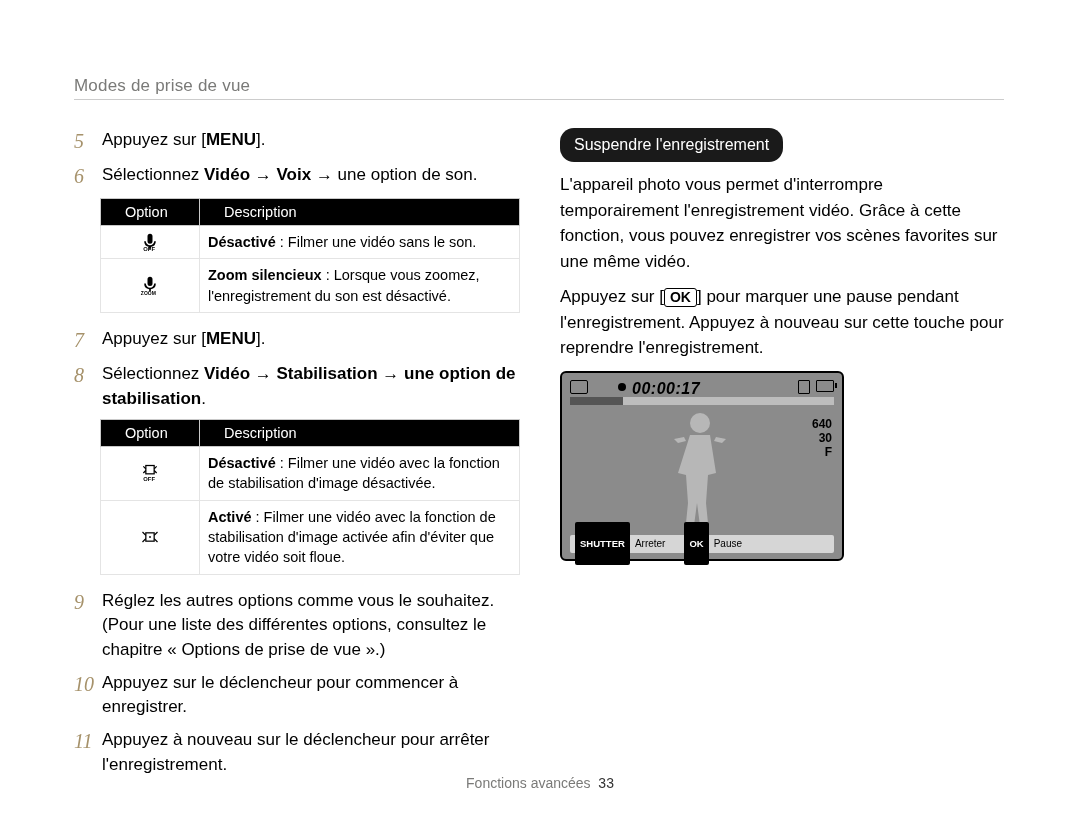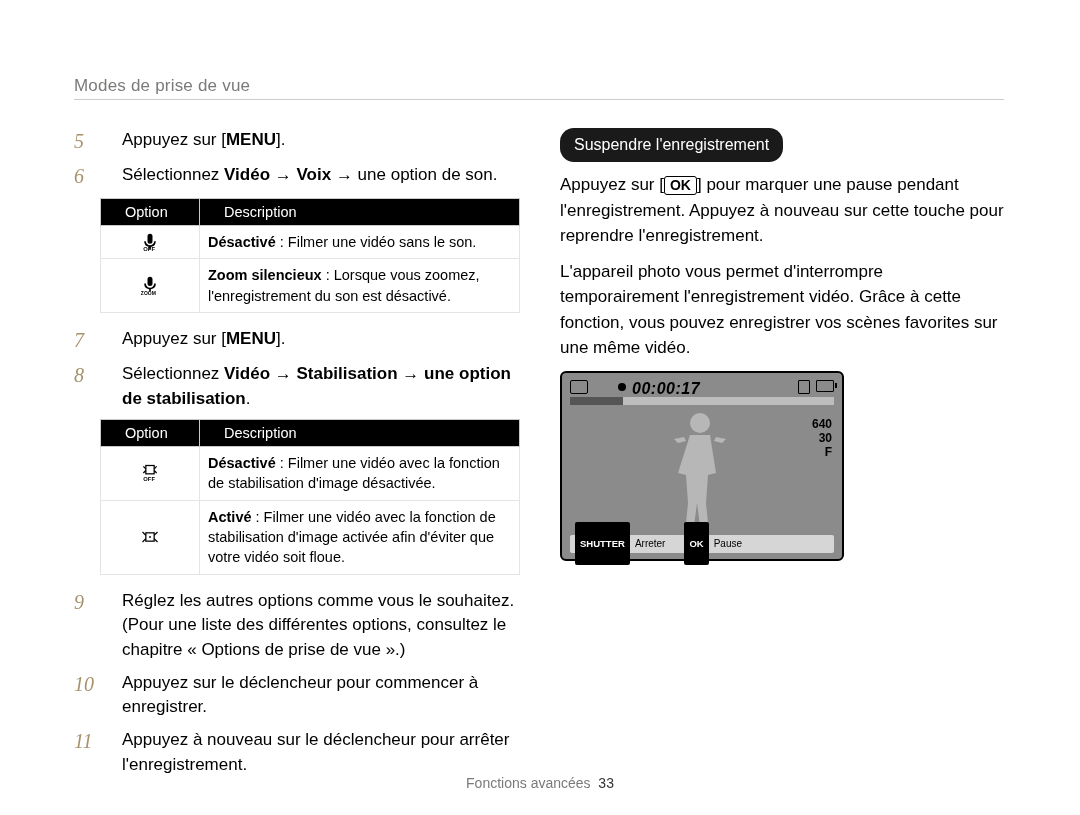--- a/index.html
+++ b/index.html
@@ -3,21 +3,21 @@
 <meta charset="utf-8">
 <style>
   html,body{margin:0;padding:0;width:1080px;height:815px;background:#fff;font-family:Arial,Helvetica,sans-serif;color:#000;}
   .page{position:relative;width:1080px;height:815px;}
   .header{position:absolute;left:74px;top:76px;font-size:17px;color:#7a7a78;letter-spacing:.2px;}
   .hr{position:absolute;left:74px;top:99px;width:930px;height:1px;background:#ccc;}
   .leftcol{position:absolute;left:74px;top:128px;width:450px;}
   .rightcol{position:absolute;left:560px;top:128px;width:445px;}
   .step{display:flex;margin-bottom:8px;}
   .num{font-style:italic;font-size:20px;color:#a6926b;width:28px;flex-shrink:0;line-height:1.35;font-family:Georgia,serif;}
-  .body{font-size:17px;line-height:1.45;margin-left:20px;}
+  .body{font-size:17px;line-height:1.45;}
   .body b{font-weight:bold;}
   .menu-label{font-family:Arial,sans-serif;font-weight:bold;}
   table.opt{border-collapse:collapse;width:420px;margin:8px 0 14px 26px;font-size:14.5px;}
   table.opt th{background:#000000;color:#fff;text-align:left;font-weight:normal;padding:5px 24px;border:1px solid #c9c9c9;}
   table.opt th.c1{width:50px;}
   table.opt td{border:1px solid #e4e4e4;border-top:1px solid #c9c9c9;padding:6px 8px;vertical-align:middle;line-height:1.4;}
   table.opt td.ic{text-align:center;}
   .callout{display:inline-block;background:#1a1a1a;color:#fff;font-size:16px;padding:8px 14px;border-radius:14px;margin-bottom:10px;}
   .para{font-size:17px;line-height:1.5;margin-bottom:10px;}
   .screen{margin-top:10px;width:280px;height:186px;border:2px solid #000;border-radius:6px;background:#8b8b8b;position:relative;font-family:Arial,sans-serif;color:#000;}
@@ -147,24 +147,24 @@
     </div>
 
     <div class="step">
       <div class="num">11</div>
       <div class="body">Appuyez à nouveau sur le déclencheur pour arrêter l'enregistrement.</div>
     </div>
   </div>
 
   <div class="rightcol">
     <div class="callout">Suspendre l'enregistrement</div>
+    <div class="para">L'appareil photo vous permet d'interrompre temporairement l'enregistrement vidéo. Grâce à cette fonction, vous pouvez enregistrer vos scènes favorites sur une même vidéo.</div>
     <div class="para">
       <span>Appuyez sur [</span><span class="ok-inline">OK</span><span>] pour marquer une pause pendant l'enregistrement. Appuyez à nouveau sur cette touche pour reprendre l'enregistrement.</span>
     </div>
-    <div class="para">L'appareil photo vous permet d'interrompre temporairement l'enregistrement vidéo. Grâce à cette fonction, vous pouvez enregistrer vos scènes favorites sur une même vidéo.</div>
 
     <div class="screen">
       <div class="cam"></div>
       <div class="dot"></div>
       <div class="time">00:00:17</div>
       <div class="card"></div>
       <div class="batt"></div>
       <div class="bar">
           <div class="fill"></div>
         </div>

